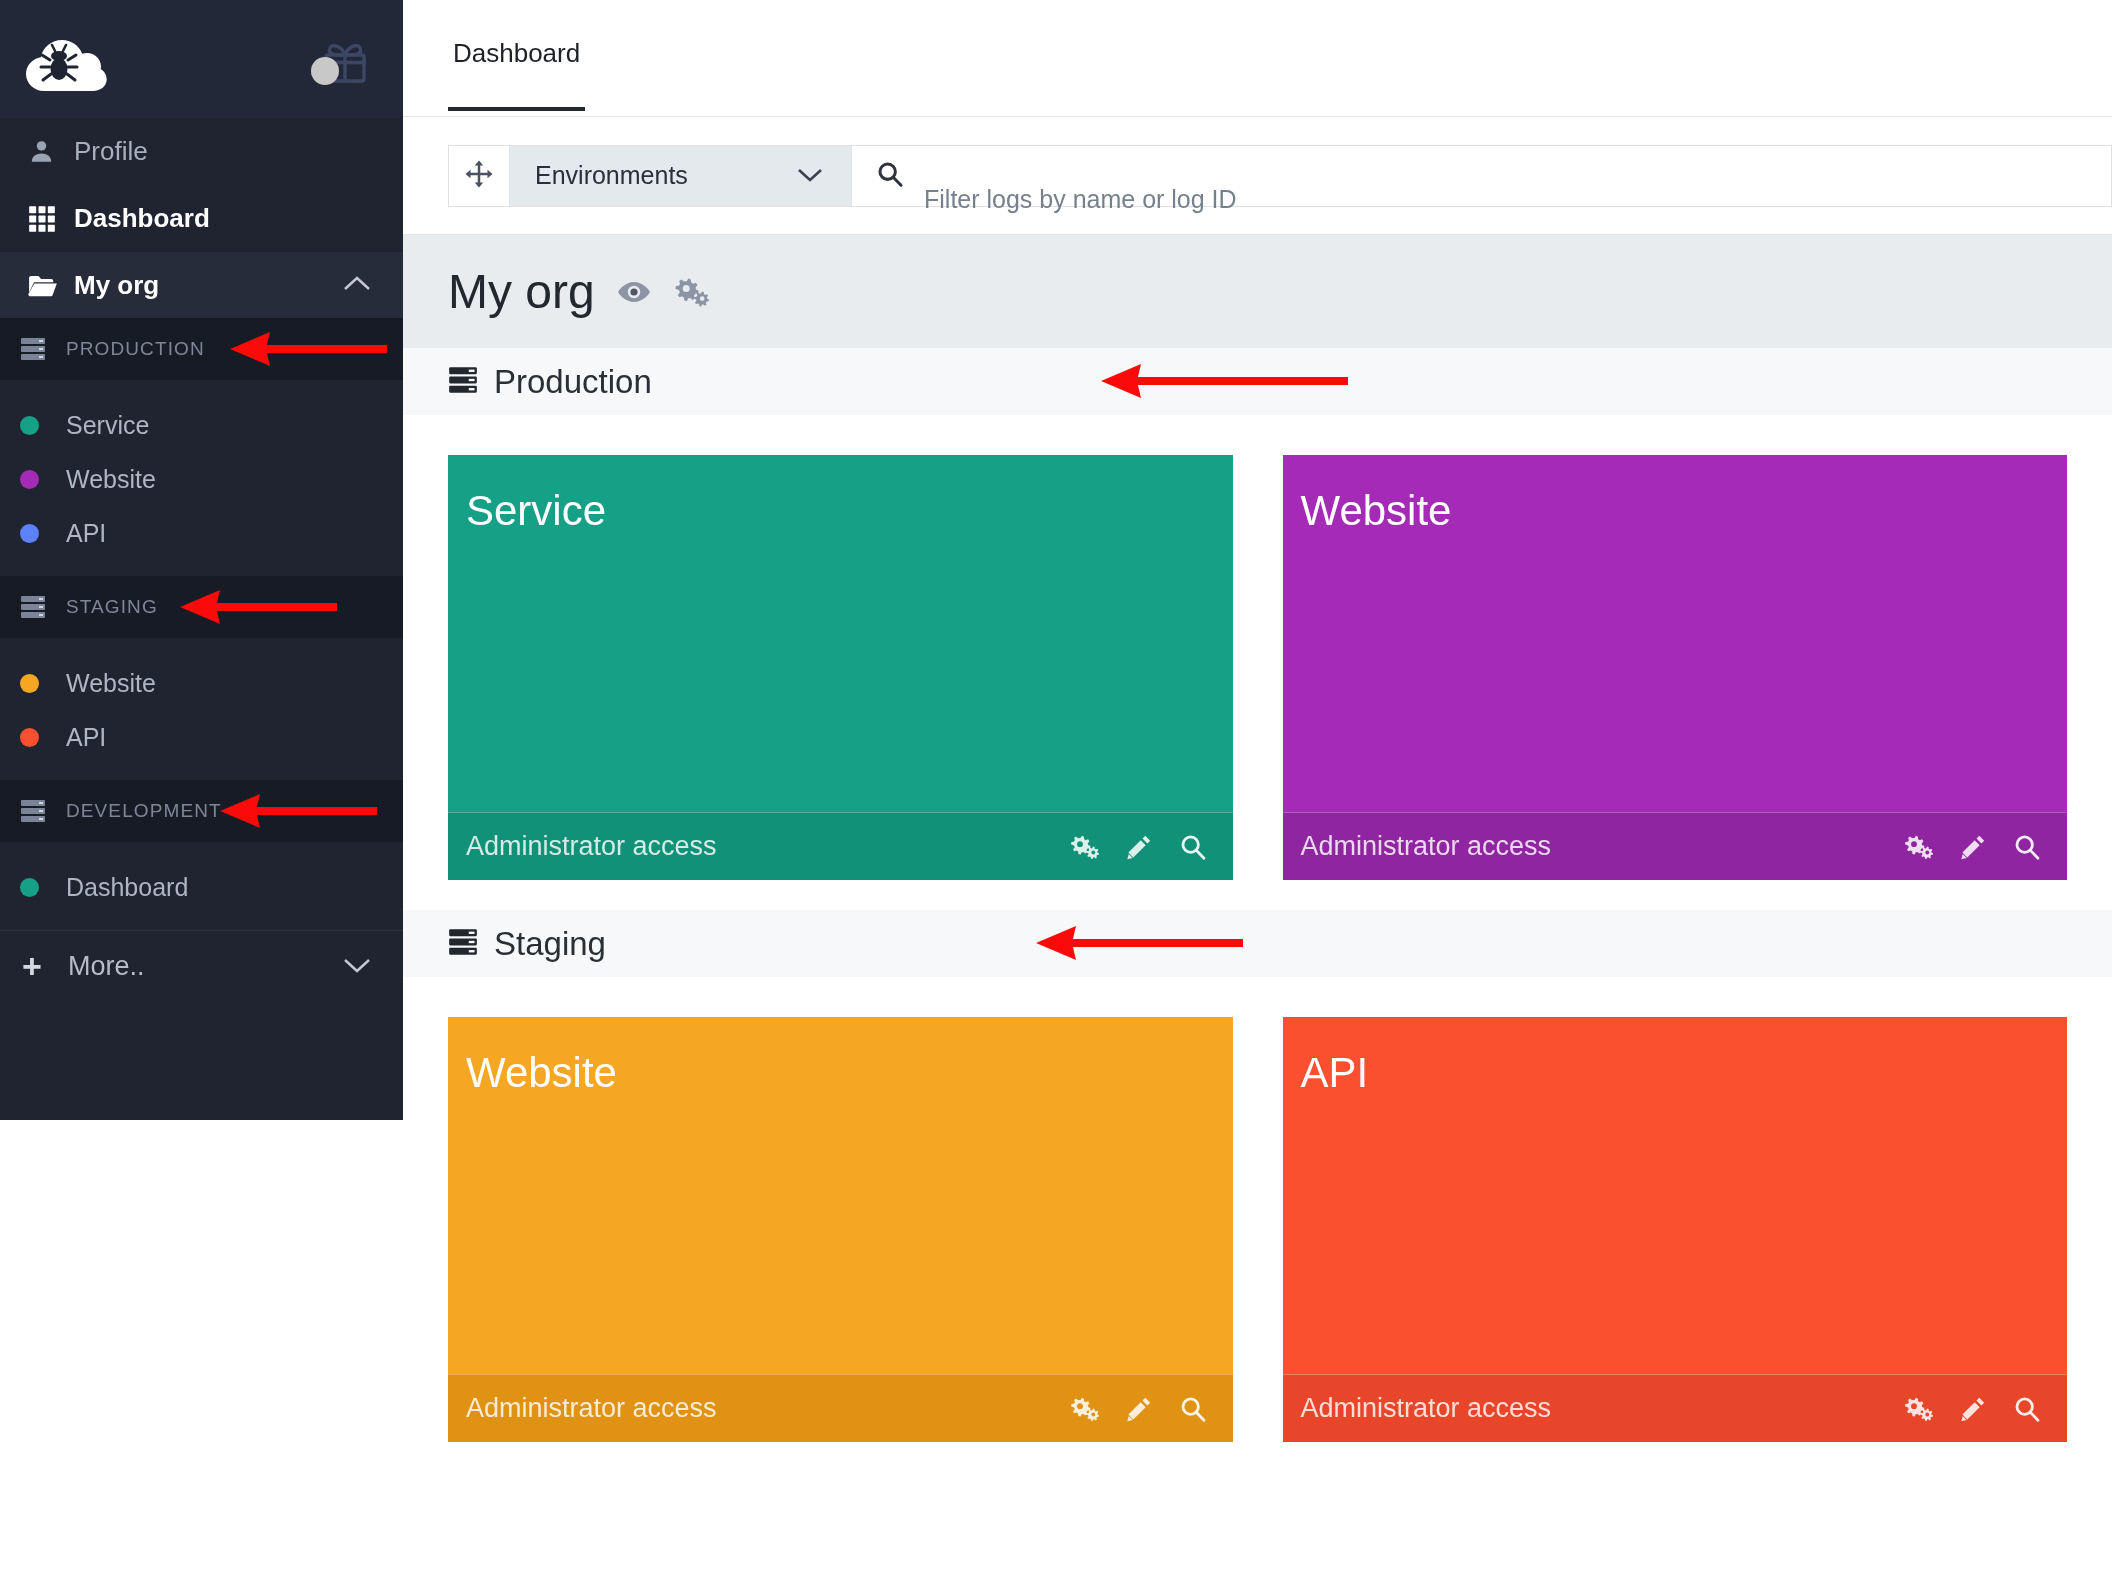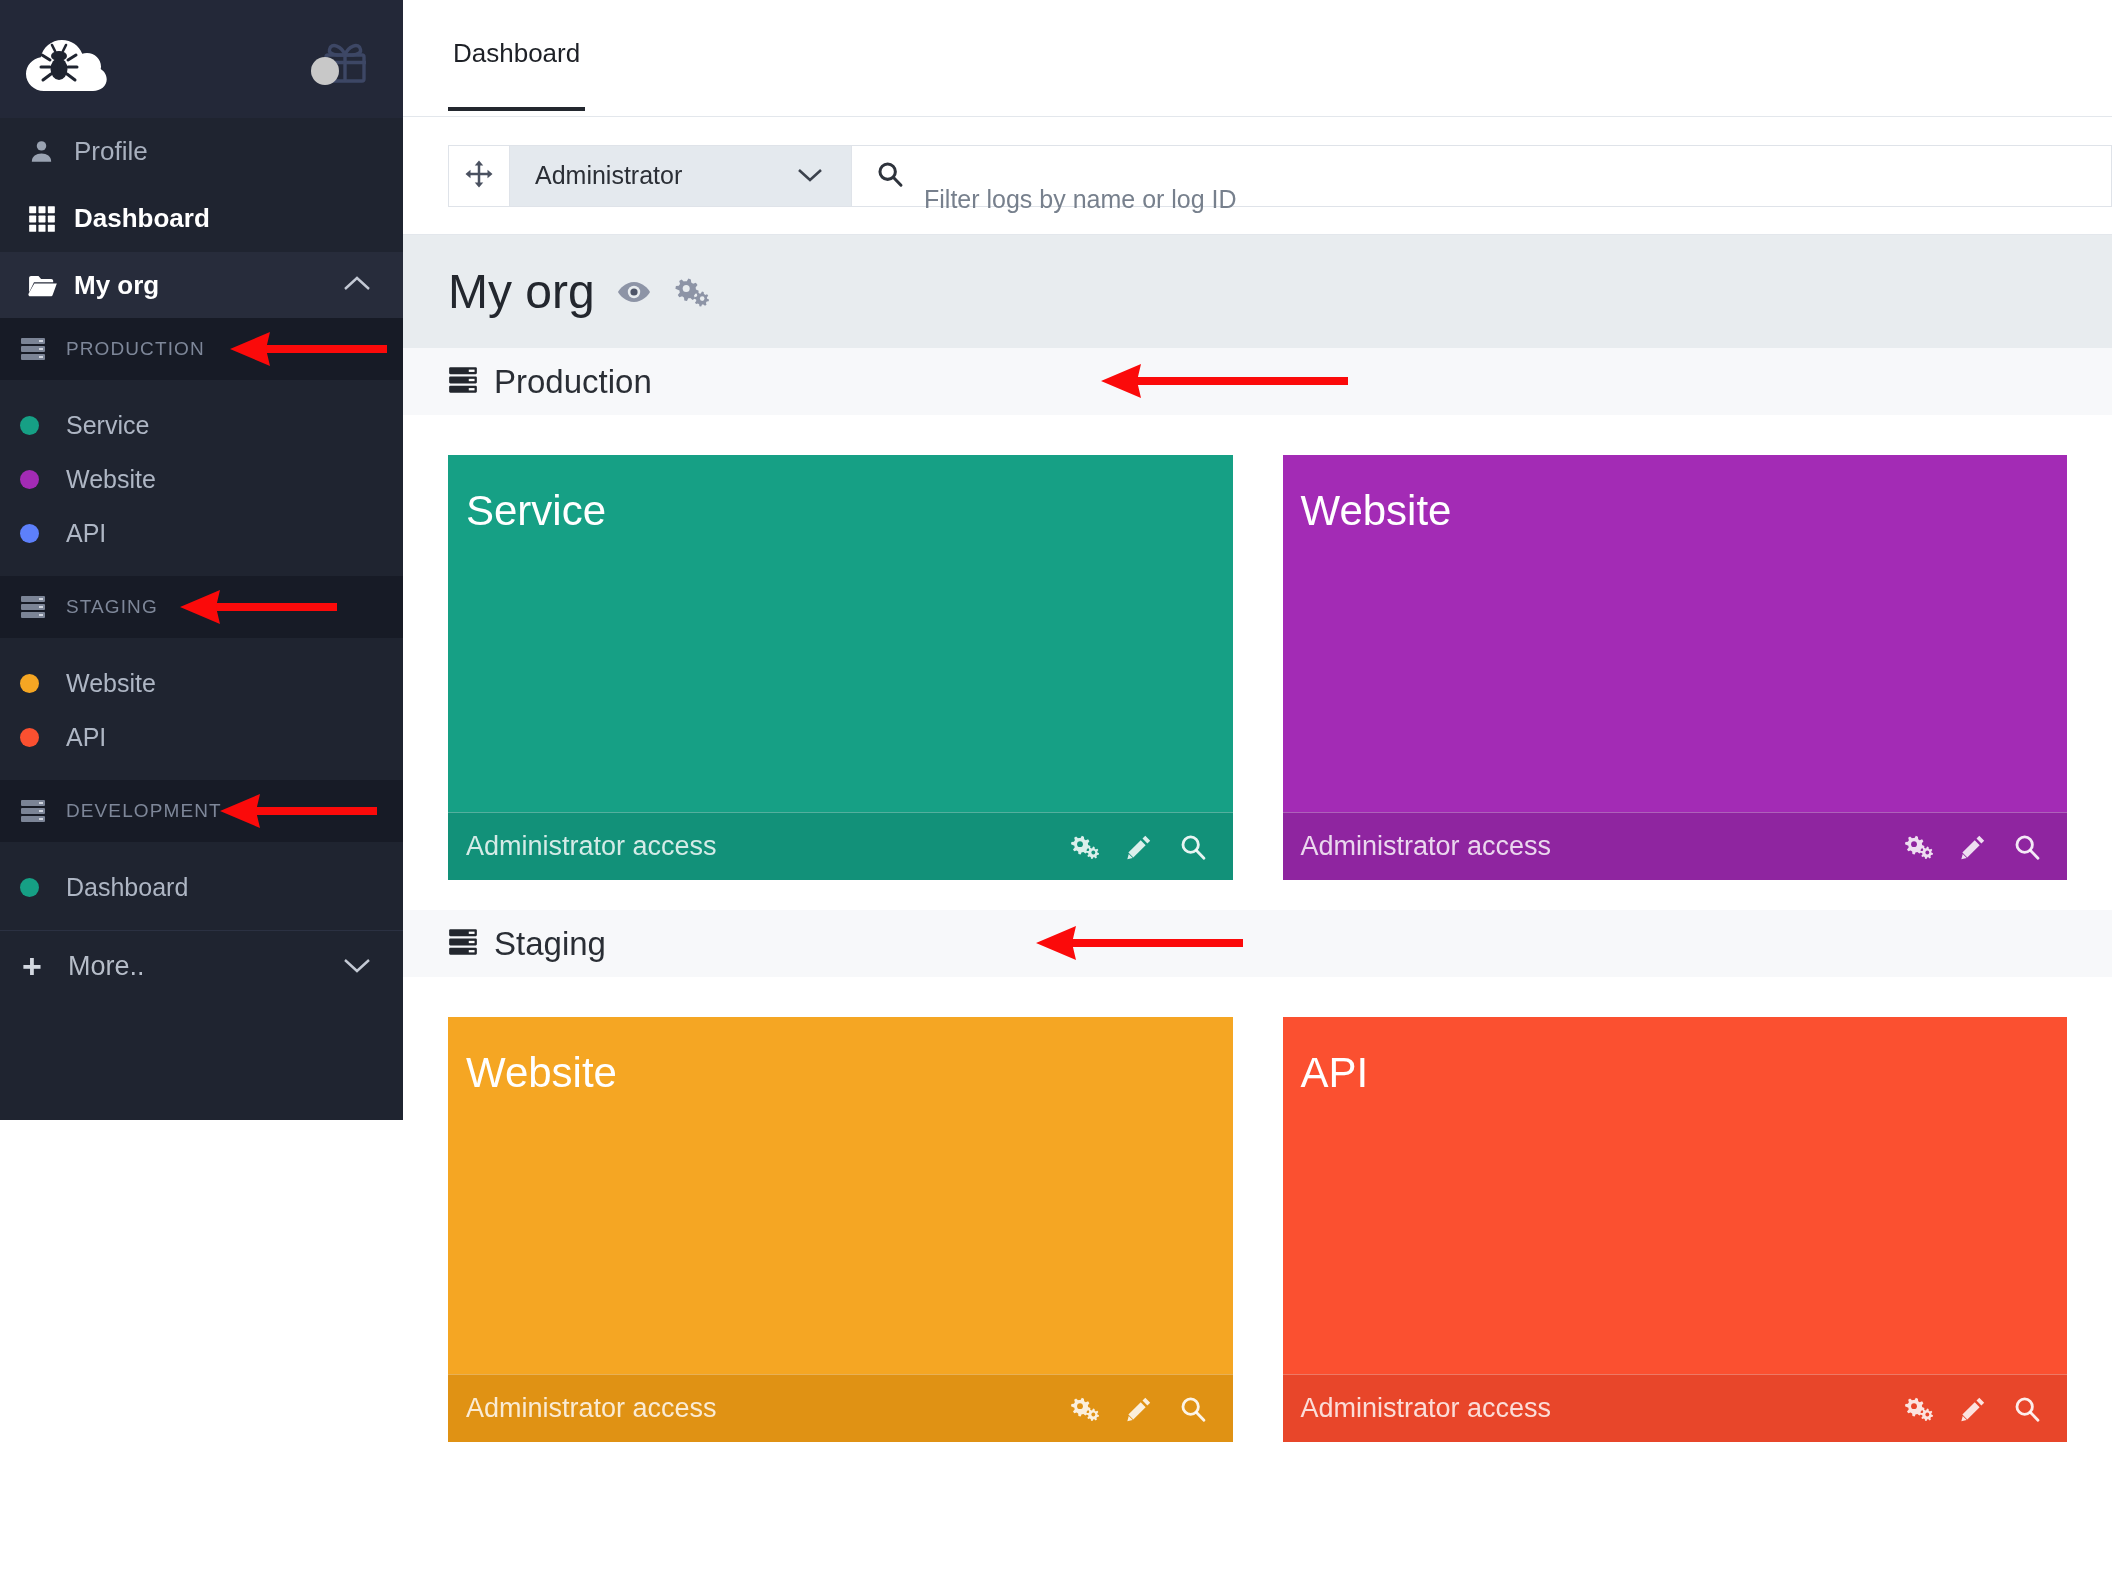--- a/index.html
+++ b/index.html
@@ -407,21 +407,21 @@
 
     <div class="toolbar">
       <div class="tb-drag">
         <span>
           <svg width="30" height="30" viewBox="0 0 24 24" fill="#4a5160">
             <path d="M12 1.2 L15.4 5.2 H13 V11 H18.8 V8.6 L22.8 12 L18.8 15.4 V13 H13 V18.8 H15.4 L12 22.8 L8.6 18.8 H11 V13 H5.2 V15.4 L1.2 12 L5.2 8.6 V11 H11 V5.2 H8.6 Z"></path>
           </svg>
         </span>
       </div>
       <div class="tb-select">
-        <span>Administrator</span>
+        <span>Environments</span>
         <span>
           <svg width="30" height="18" viewBox="0 0 30 18">
               <polyline points="4,4 15,14 26,4" fill="none" stroke="#3c424d" stroke-width="2.6"></polyline>
             </svg>
         </span>
       </div>
       <div class="tb-search">
         <span>
           <svg width="28" height="28" viewBox="0 0 24 24" fill="none" stroke="#2e333c" stroke-width="2.6">
             <circle cx="10" cy="10" r="6.6"></circle>

